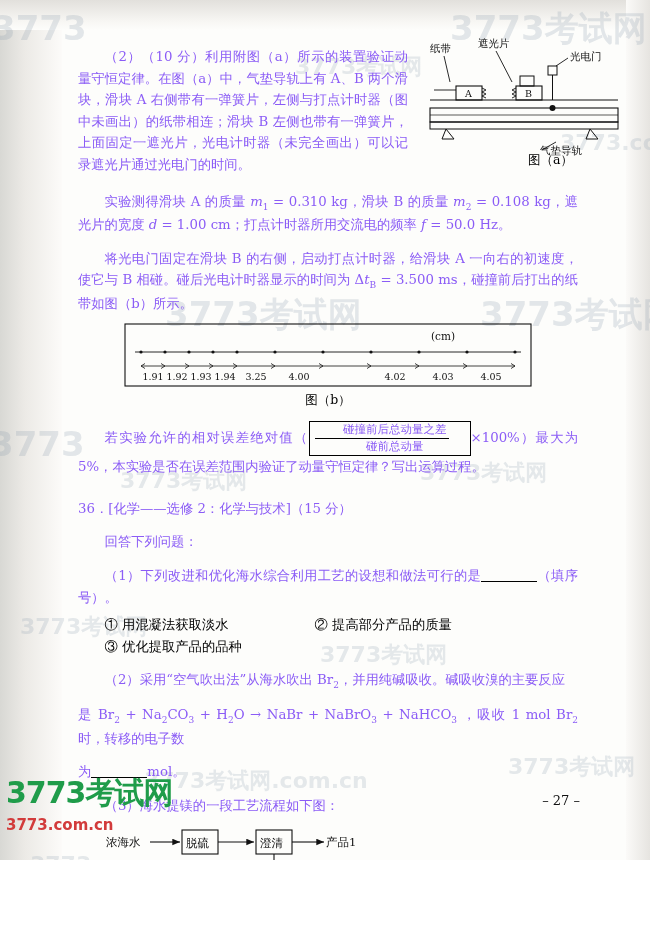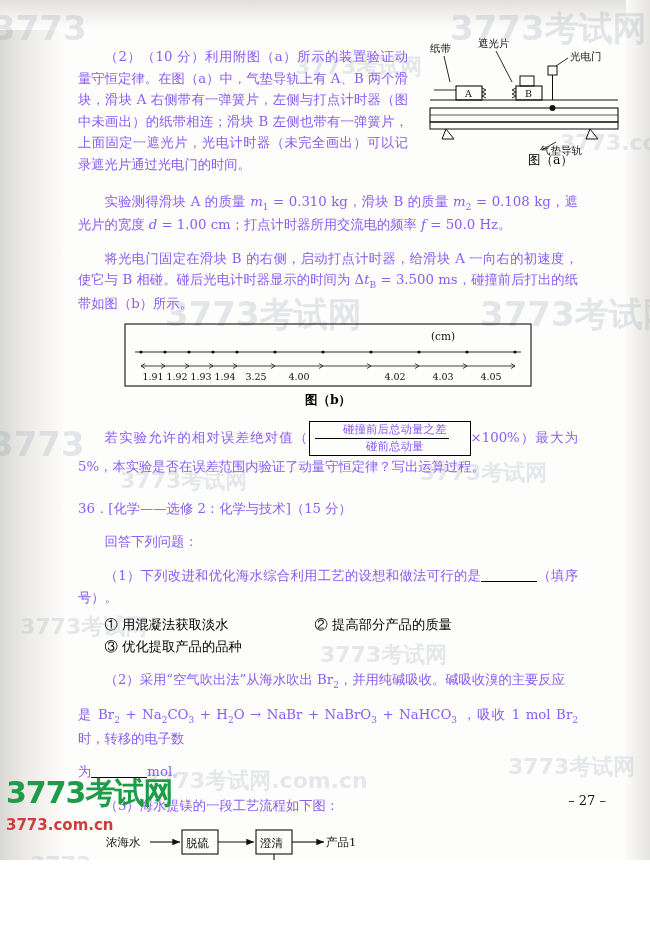--- a/index.html
+++ b/index.html
@@ -107,21 +107,20 @@
   
   .fig-b-wrap {
     margin: 8px 0 4px 0;
     display: flex;
     justify-content: center;
   }
   .fig-b-cap {
     text-align: center;
     font-size: 12.5px;
     margin: 0 0 8px 0;
-    font-weight: bold;
   }
 
   
   .frac-box {
     display: inline-block;
     border: 1px solid #000;
     padding: 1px 21px 2px 5px;
     vertical-align: middle;
     text-align: center;
     line-height: 1.18;
@@ -158,21 +157,21 @@
   
   .flow {
     position: relative;
     height: 180px;
     margin-top: 4px;
   }
   .flow svg { display: block; }
 
   .page-num {
     position: absolute;
-    right: 44px;
+    right: 70px;
     bottom: 52px;
     font-size: 13px;
     color: #111;
     font-family: "DejaVu Serif", "Liberation Serif", serif;
   }
 </style>
 </head>
 <body>
 
 <div class="page">

